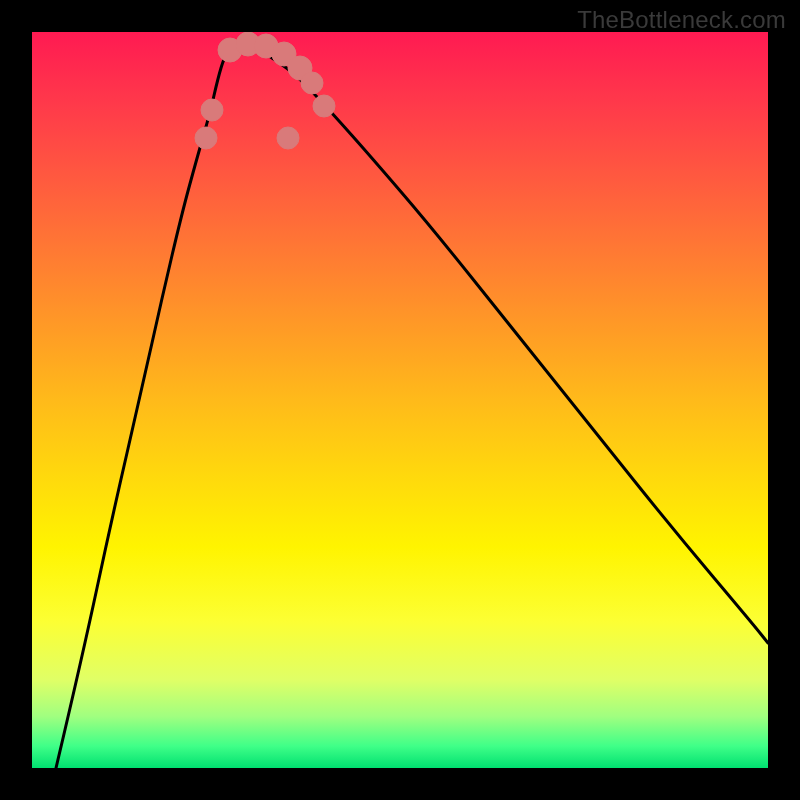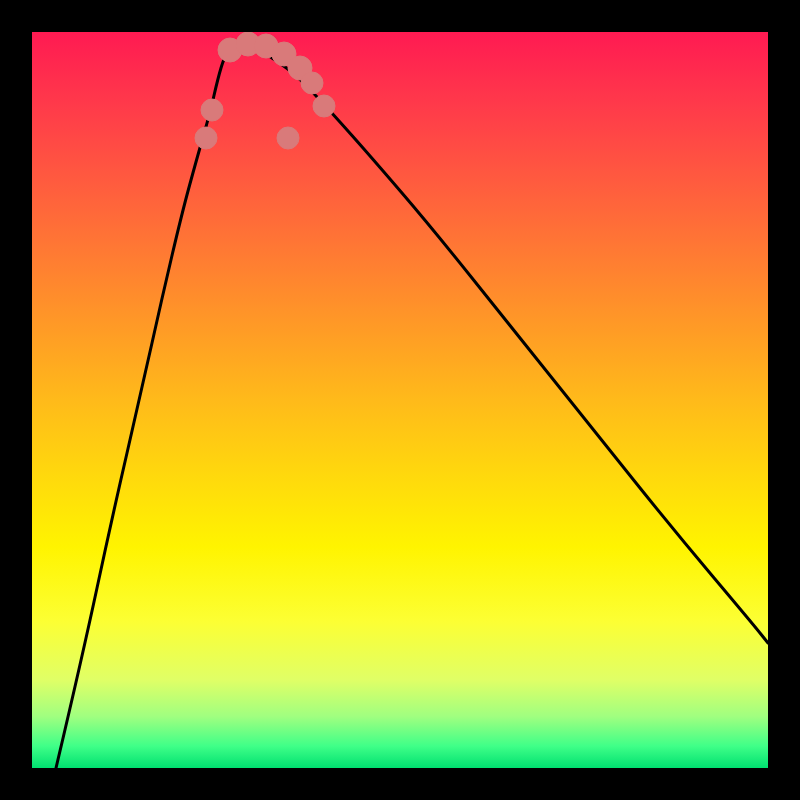--- a/index.html
+++ b/index.html
@@ -56,20 +56,21 @@
     position: absolute;
     top: 0;
     left: 0;
   }
 </style>
 </head>
 <body>
 
 <div class="frame">
 
+  <span class="watermark">TheBottleneck.com</span>
 
   <div class="plot-area">
     <svg class="curve" width="736" height="736" viewBox="0 0 736 736">
       <path id="curve-path" fill="none" stroke="#000000" stroke-width="3" stroke-linecap="round" stroke-linejoin="round" d="M 24 736 Q 50 626 65 556 Q 80 486 95 421 Q 110 356 120 311 Q 130 266 140 223.5 Q 150 181 157.5 153.5 Q 165 126 171.5 103.5 Q 178 81 182 63.5 Q 186 46 189 36 Q 192 26 195 21 Q 198 16 201.5 14.5 Q 205 13 210 13.5 Q 215 14 221.5 16 Q 228 18 234 22 Q 240 26 247.5 31 Q 255 36 263.5 43.5 Q 272 51 286 66 Q 300 81 320 103.5 Q 340 126 370 161 Q 400 196 440 246 Q 480 296 520 346 Q 560 396 600 446 Q 640 496 680 543.5 Q 720 591 728 601 T 736 611"></path>
       <g id="markers">
           <circle cx="174" cy="106" r="11" fill="#d97a7a" stroke="#d97a7a"></circle>
           <circle cx="180" cy="78" r="11" fill="#d97a7a" stroke="#d97a7a"></circle>
           <circle cx="198" cy="18" r="12" fill="#d97a7a" stroke="#d97a7a"></circle>
           <circle cx="216" cy="12" r="12" fill="#d97a7a" stroke="#d97a7a"></circle>
           <circle cx="234" cy="14" r="12" fill="#d97a7a" stroke="#d97a7a"></circle>

